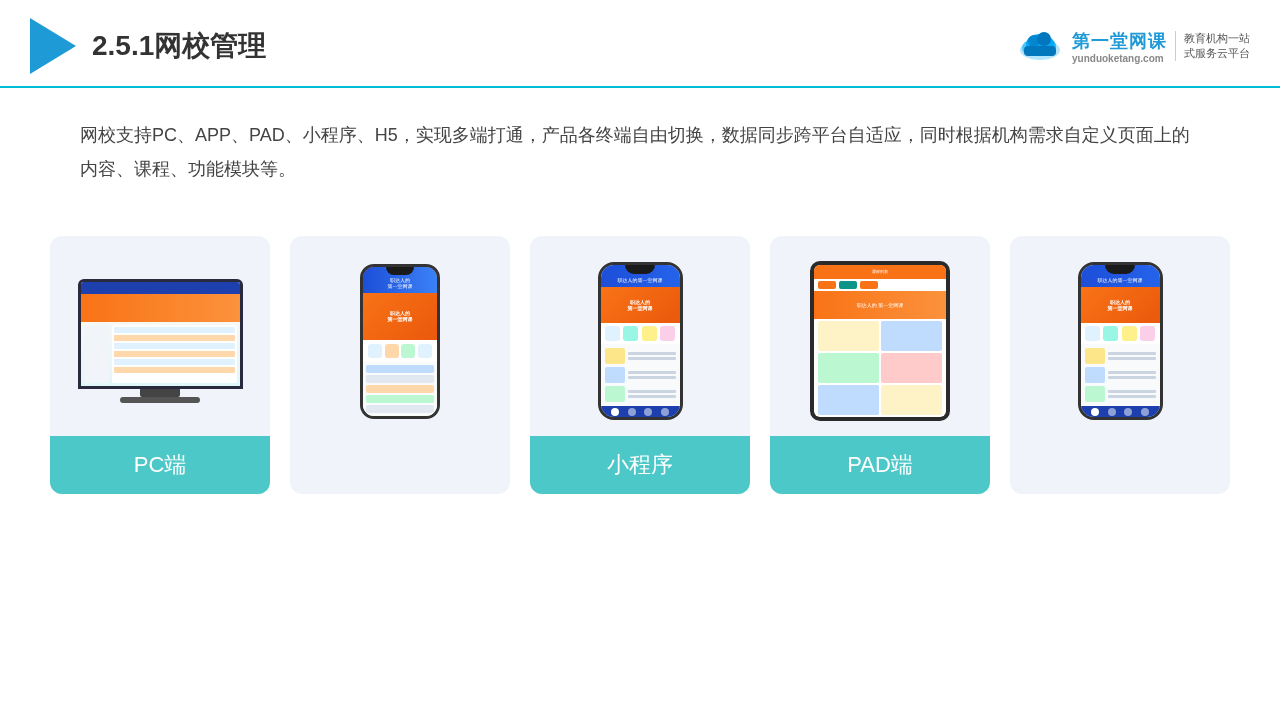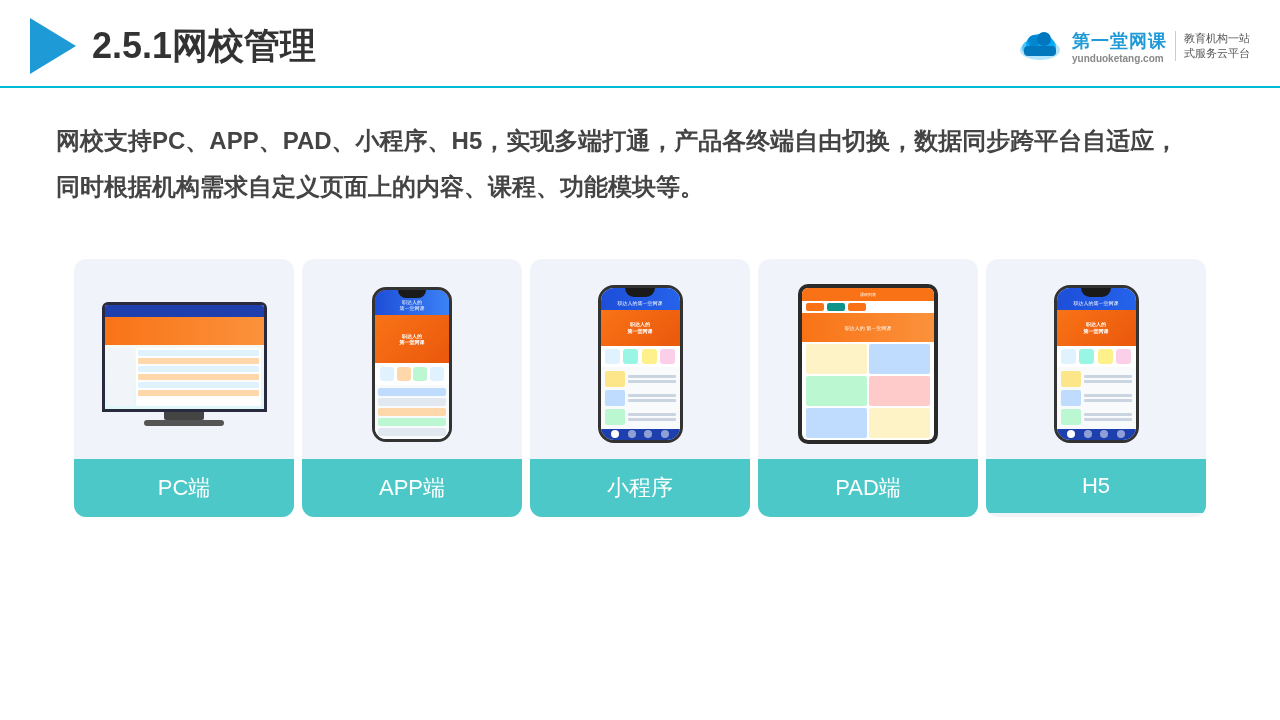--- a/index.html
+++ b/index.html
@@ -27,21 +27,21 @@
       gap: 16px;
     }
     .logo-triangle {
       width: 0;
       height: 0;
       border-top: 28px solid transparent;
       border-bottom: 28px solid transparent;
       border-left: 46px solid #1e9ad6;
     }
     .page-title {
-      font-size: 36px;
+      font-size: 28px;
       font-weight: bold;
       color: #333;
     }
     .header-right {
       display: flex;
       align-items: center;
       gap: 8px;
     }
     .brand-logo {
       display: flex;
@@ -67,32 +67,31 @@
     .brand-slogan {
       font-size: 11px;
       color: #555;
       border-left: 1px solid #ccc;
       padding-left: 8px;
       line-height: 1.4;
     }
 
     
     .description {
-      padding: 30px 80px 20px 56px;
-      font-size: 24px;
+      padding: 30px 80px 20px 80px;
+      font-size: 18px;
       color: #444;
       line-height: 1.9;
-      font-weight: bold;
     }
 
     
     .cards-container {
       display: flex;
       justify-content: center;
-      gap: 8px;
+      gap: 20px;
       padding: 20px 50px;
       margin-top: 10px;
     }
 
     .card {
       width: 220px;
       background: #f0f4fa;
       border-radius: 12px;
       overflow: hidden;
       display: flex;
@@ -575,21 +574,20 @@
               <div class="phone-list-row blue"></div>
               <div class="phone-list-row"></div>
               <div class="phone-list-row orange"></div>
               <div class="phone-list-row green"></div>
               <div class="phone-list-row"></div>
             </div>
           </div>
         </div>
       </div>
     </div>
-    <div class="card-label">APP端</div>
   </div>
 
   <div class="card">
     <div class="card-image-area">
       <div class="small-phone-frame">
         <div class="small-phone-notch"></div>
         <div class="small-phone-screen">
           <div class="sps-header">
             <div class="sps-header-text">职达人的第一堂网课</div>
           </div>
@@ -710,16 +708,15 @@
           </div>
           <div class="sps-bottom-footer">
             <div class="sps-footer-dot active"></div>
             <div class="sps-footer-dot"></div>
             <div class="sps-footer-dot"></div>
             <div class="sps-footer-dot"></div>
           </div>
         </div>
       </div>
     </div>
-    <div class="card-label">H5</div>
   </div>
 
 </div>
 
 </body></html>

